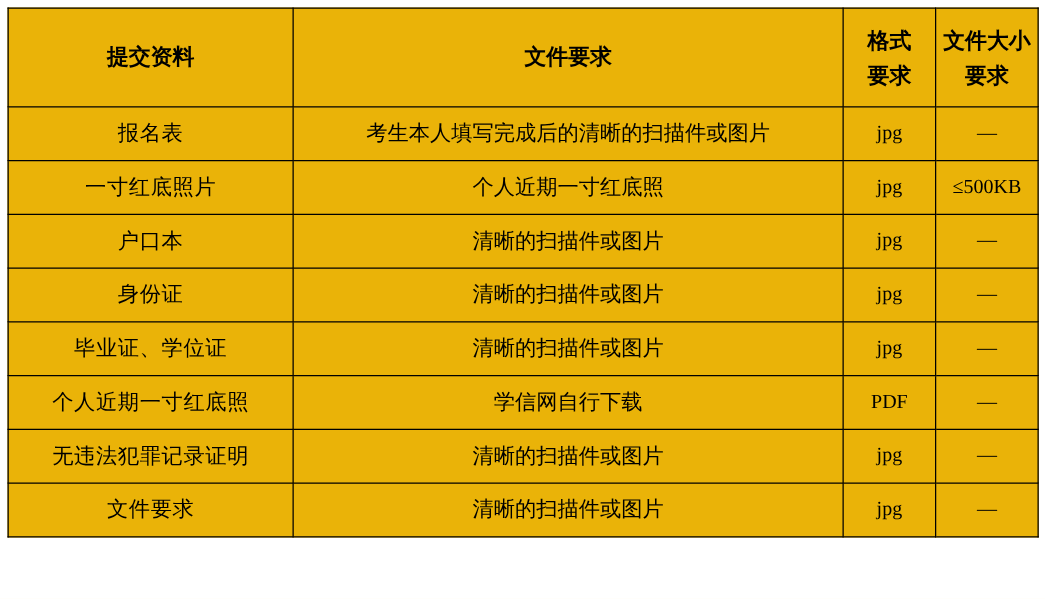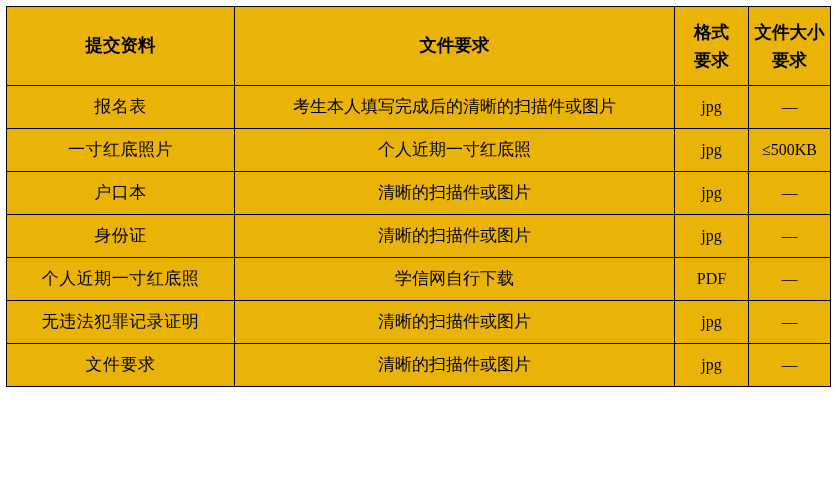--- a/index.html
+++ b/index.html
@@ -111,20 +111,26 @@
         <td class="format">jpg</td>
         <td class="size dash">—</td>
       </tr>
       <tr>
         <td class="item">身份证</td>
         <td class="req">清晰的扫描件或图片</td>
         <td class="format">jpg</td>
         <td class="size dash">—</td>
       </tr>
       <tr>
+        <td class="item">毕业证、学位证</td>
+        <td class="req">清晰的扫描件或图片</td>
+        <td class="format">jpg</td>
+        <td class="size dash">—</td>
+      </tr>
+      <tr>
         <td class="item">个人近期一寸红底照</td>
         <td class="req">学信网自行下载</td>
         <td class="format">PDF</td>
         <td class="size dash">—</td>
       </tr>
       <tr>
         <td class="item">无违法犯罪记录证明</td>
         <td class="req">清晰的扫描件或图片</td>
         <td class="format">jpg</td>
         <td class="size dash">—</td>

